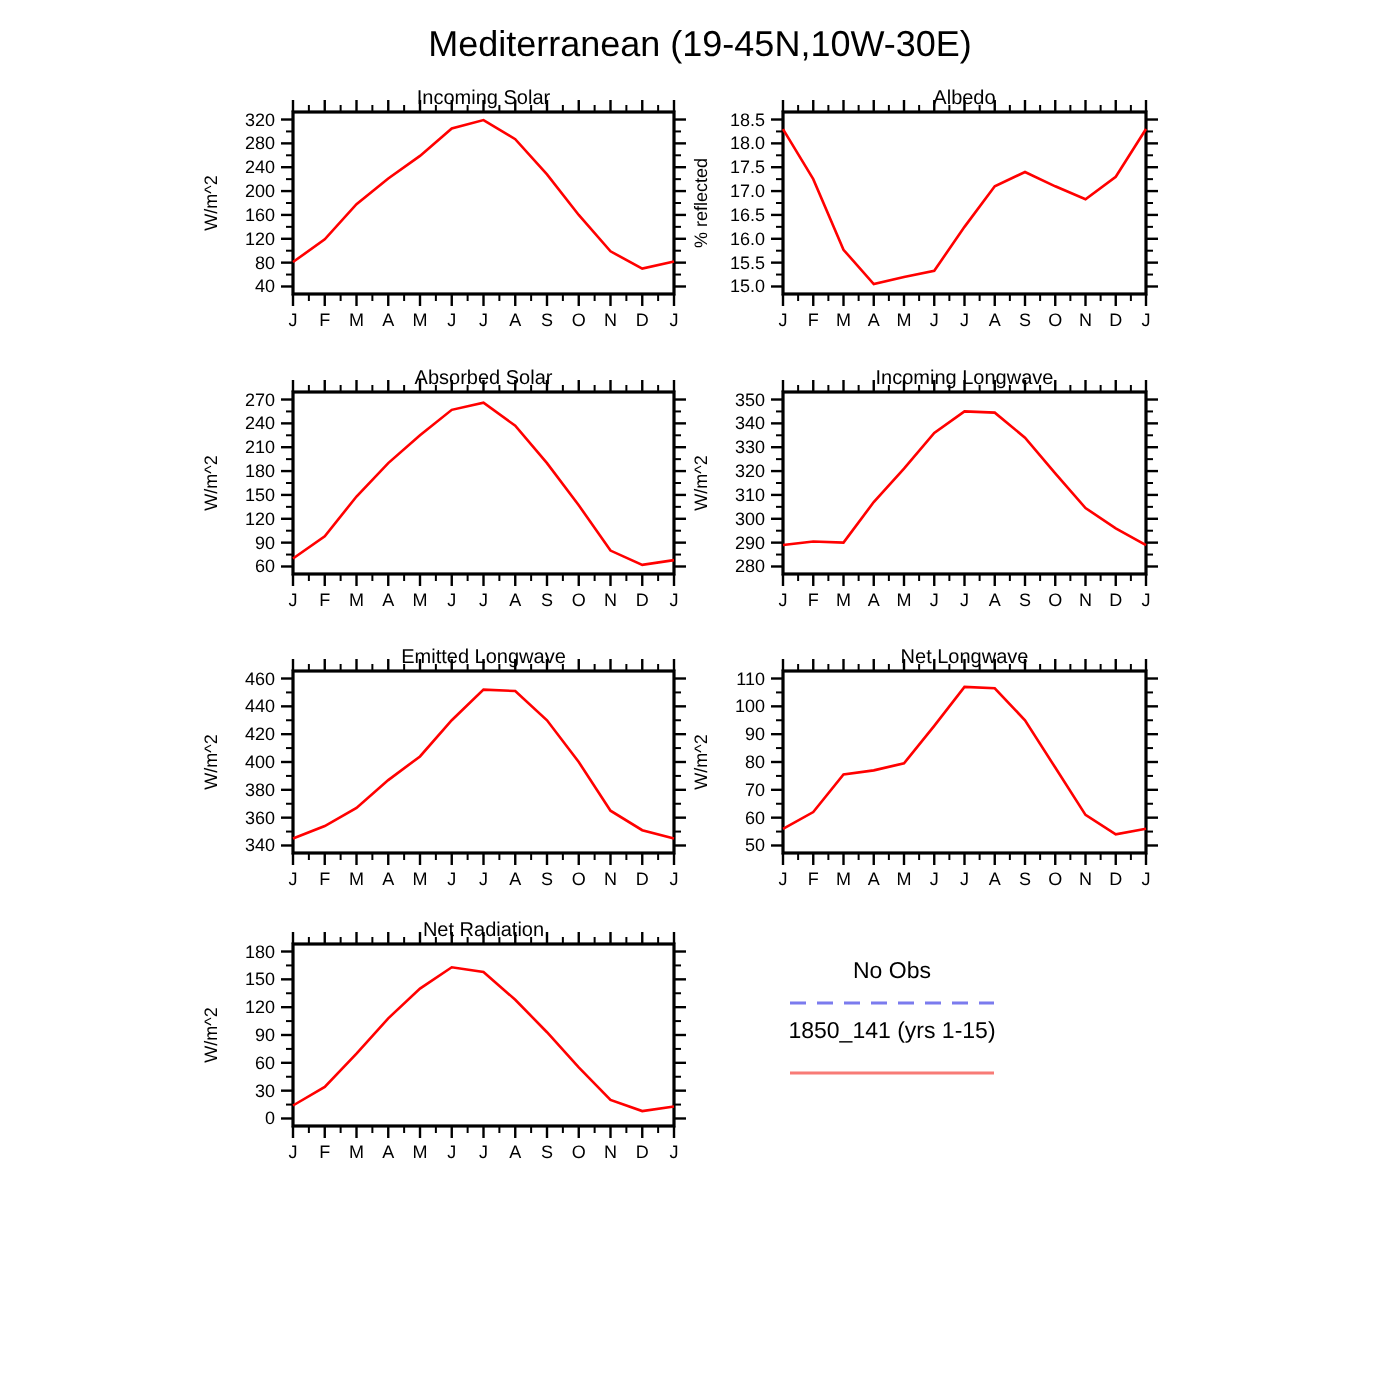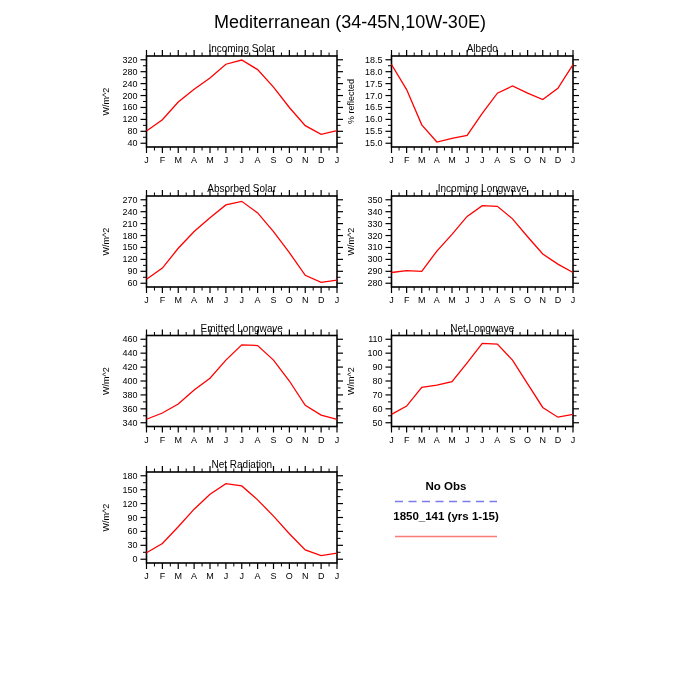--- a/index.html
+++ b/index.html
@@ -3,30 +3,30 @@
 <meta charset="utf-8">
 <style>
   html,body{margin:0;padding:0;background:#fff;}
   .page{position:relative;width:700px;height:700px;background:#fff;overflow:hidden;
         font-family:"Liberation Sans", sans-serif;}
   .main-title{position:absolute;top:12px;left:0;width:700px;text-align:center;
               font-size:18px;color:#000;letter-spacing:0px;}
   #charts{position:absolute;left:0;top:0;}
   #charts text{font-family:"Liberation Sans", sans-serif;fill:#000;}
   .legend{position:absolute;left:386px;top:480px;width:120px;text-align:center;}
-  .legend-label{font-size:11.5px;color:#000;line-height:13px;font-weight:bold;}
+  .legend-label{font-size:11.5px;color:#000;line-height:13px;}
   .legend-line{display:block;margin:6px auto 0 auto;}
   .legend-label.second{margin-top:6px;}
   .legend-line.second{margin-top:11px;}
 </style>
 </head>
 <body>
 
 <div class="page">
-  <div class="main-title">Mediterranean (34-45N,10W-30E)</div>
+  <div class="main-title">Mediterranean (19-45N,10W-30E)</div>
 
   <svg id="charts" width="700" height="700" viewBox="0 0 700 700">
       <g>
         <rect x="146.5" y="56" width="190.5" height="91" fill="none" stroke="#000000" stroke-width="1.6"></rect>
         <line x1="140.5" x2="146.5" y1="143.24311926605503" y2="143.24311926605503" stroke="#000000" stroke-width="1.2"></line>
         <line x1="337" x2="343" y1="143.24311926605503" y2="143.24311926605503" stroke="#000000" stroke-width="1.2"></line>
         <text x="137.5" y="146.24311926605503" text-anchor="end" font-size="9">40</text>
         <line x1="143" x2="146.5" y1="137.27981651376146" y2="137.27981651376146" stroke="#000000" stroke-width="1"></line>
         <line x1="337" x2="340.5" y1="137.27981651376146" y2="137.27981651376146" stroke="#000000" stroke-width="1"></line>
         <line x1="140.5" x2="146.5" y1="131.3165137614679" y2="131.3165137614679" stroke="#000000" stroke-width="1.2"></line>

